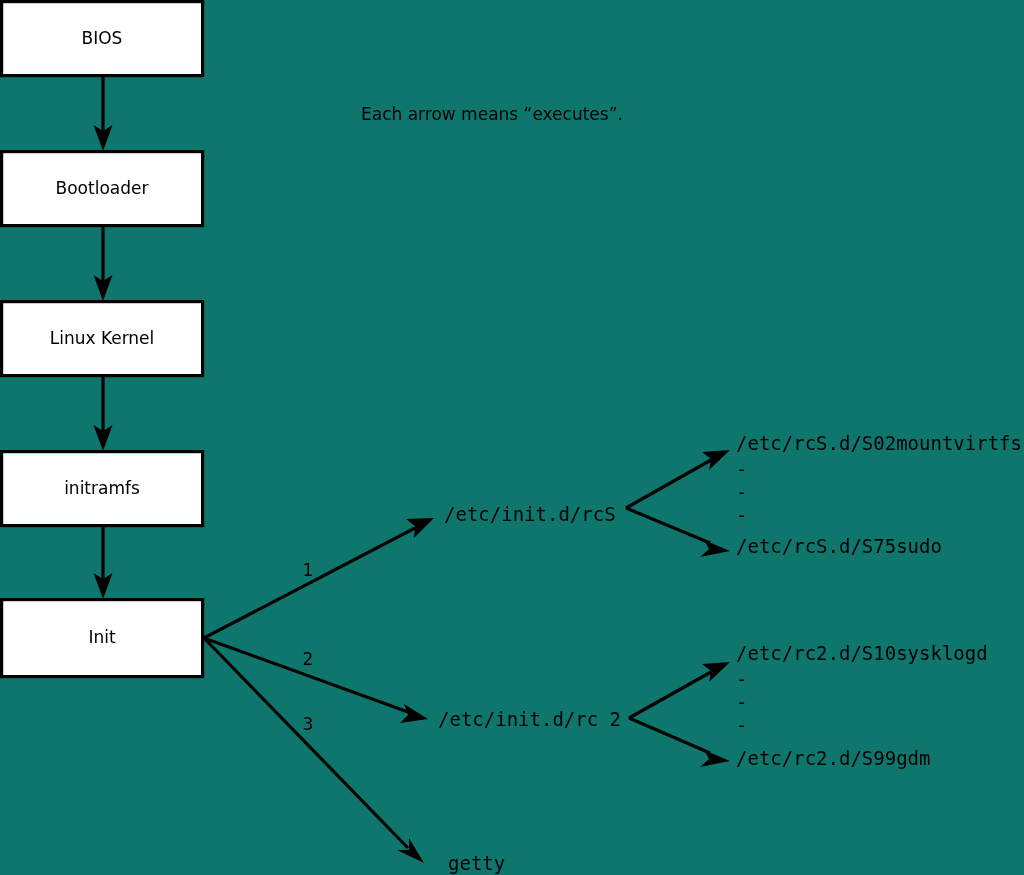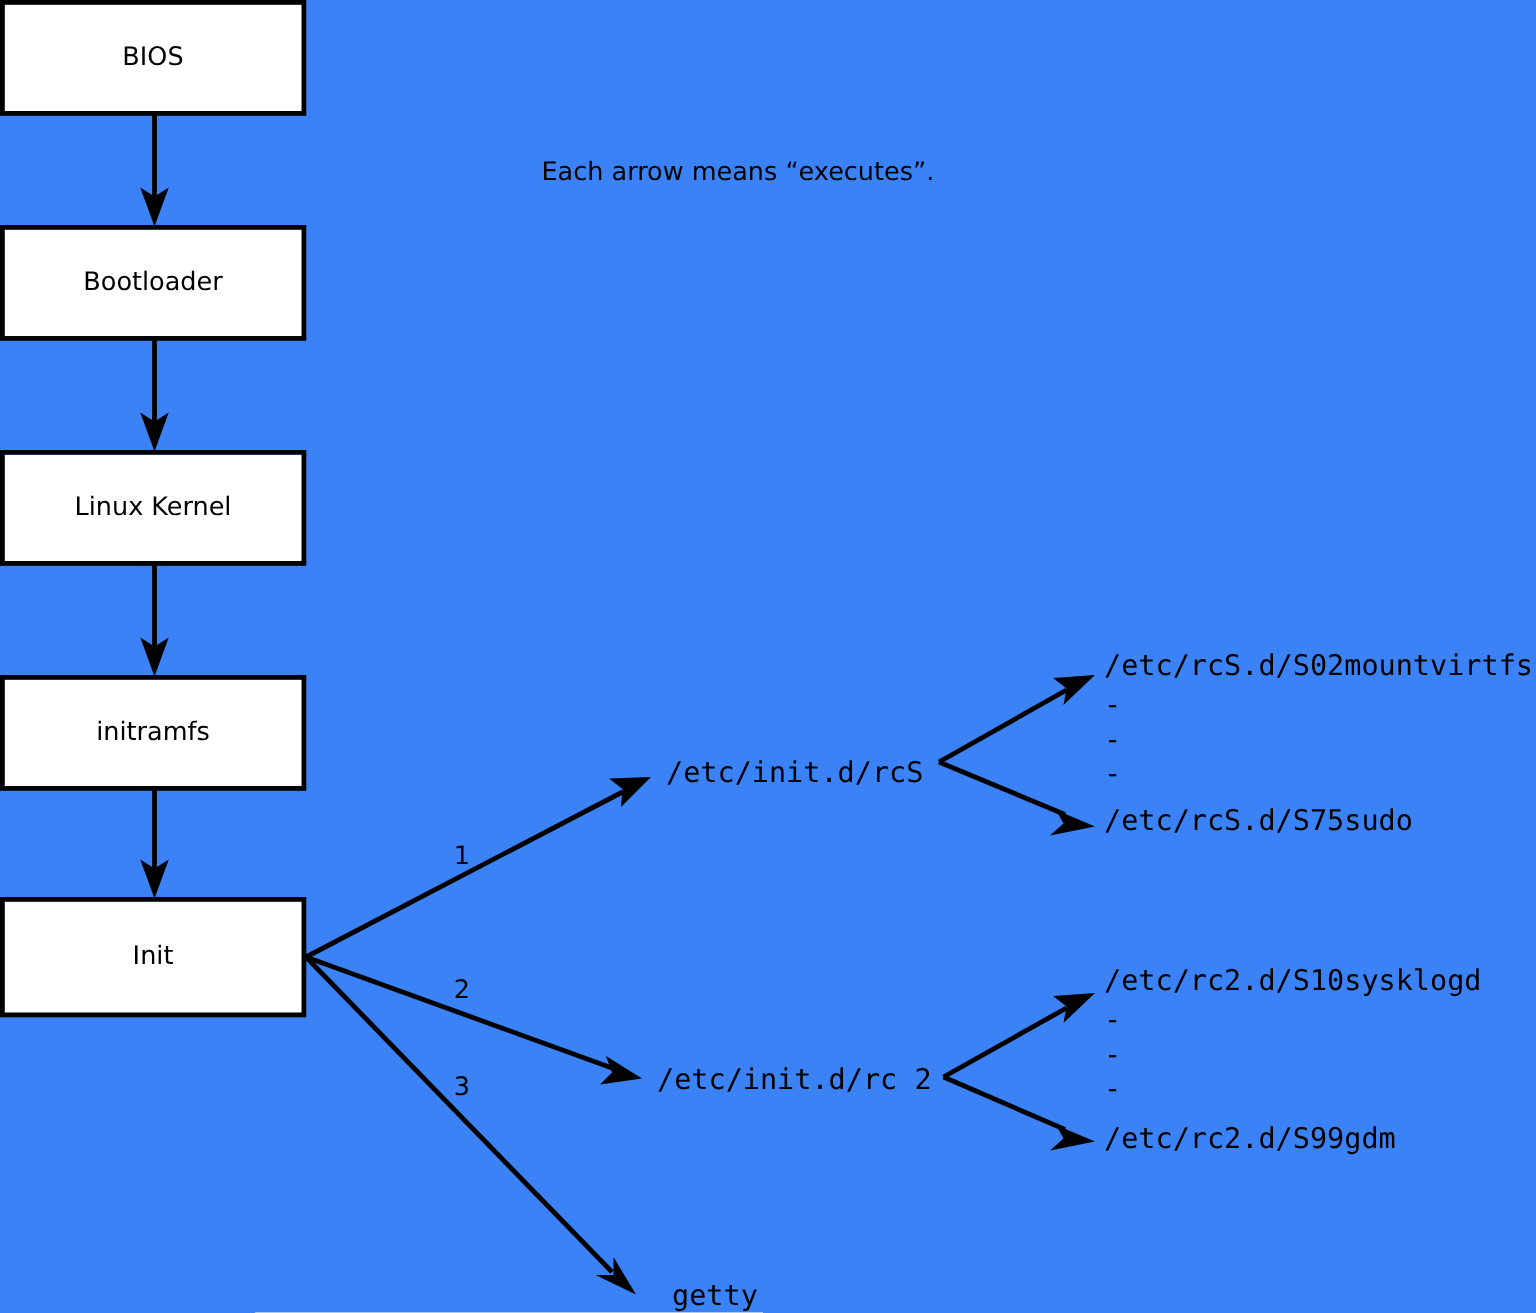--- a/index.html
+++ b/index.html
@@ -4,21 +4,21 @@
 <style>
   html, body {
     margin: 0;
     padding: 0;
     background: #ffffff;
   }
   #canvas {
     position: relative;
     width: 1024px;
     height: 875px;
-    background: #3b82f6;
+    background: #0f766e;
     overflow: hidden;
     font-family: "Liberation Sans", sans-serif;
   }
   svg#diagram {
     position: absolute;
     left: 0;
     top: 0;
     width: 1024px;
     height: 875px;
   }

